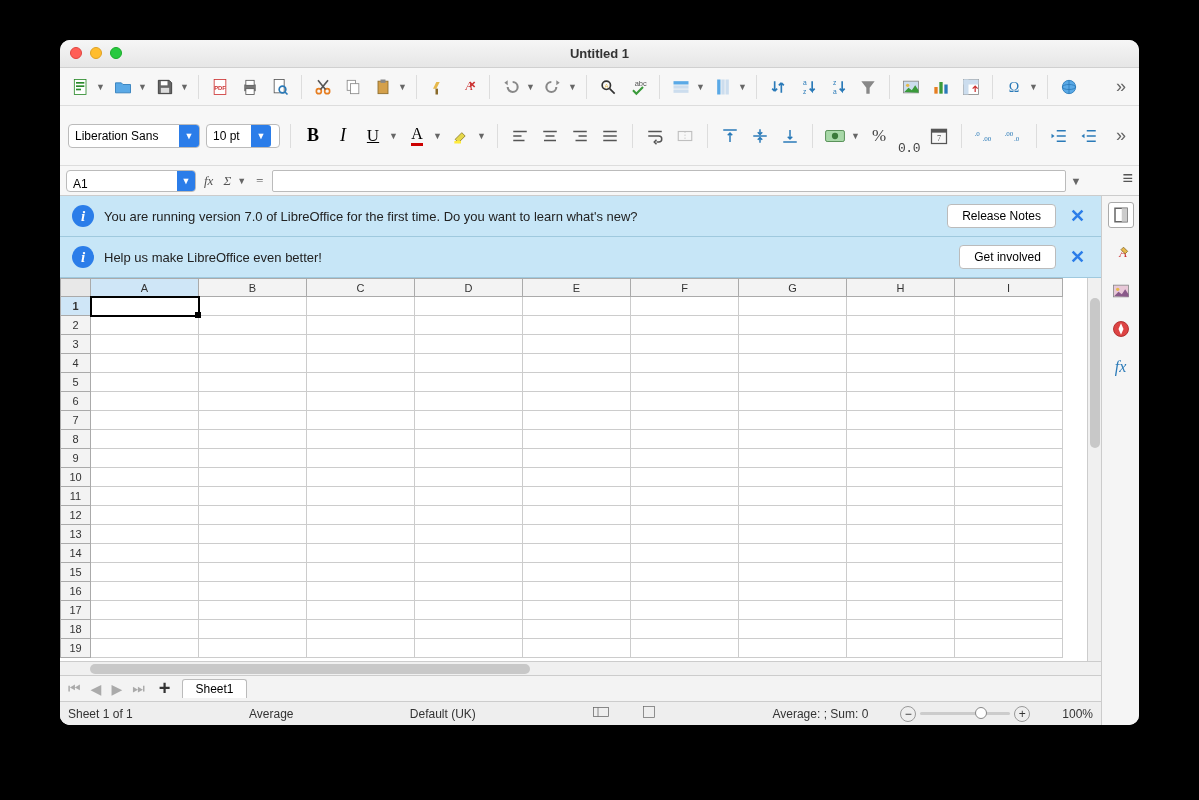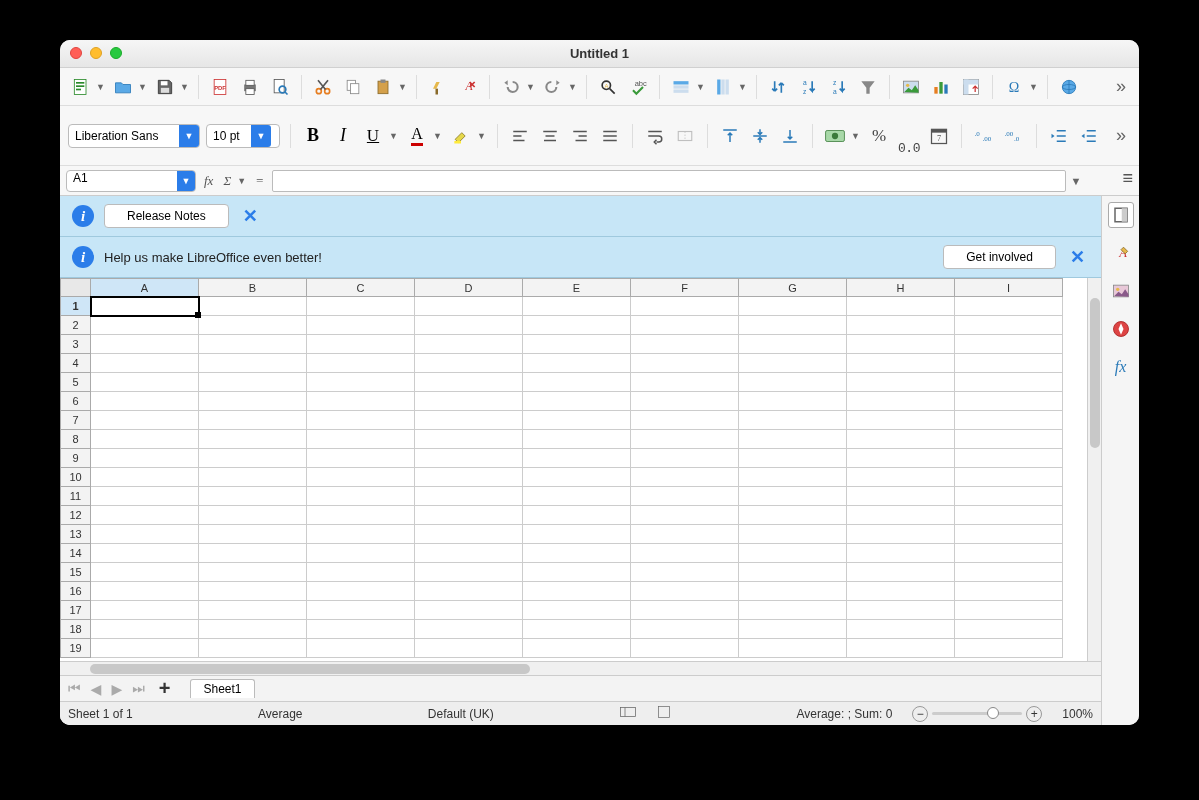--- a/index.html
+++ b/index.html
@@ -19,30 +19,30 @@
   .sep { width:1px; height:24px; background:#ddd; margin:0 4px; }
   .more { margin-left:auto; font-size:18px; color:#666; cursor:pointer; padding:0 4px; letter-spacing:1px;}
   .fmtbar { background:#f7f7f7; padding:4px 8px; display:flex; align-items:center; gap:6px; border-bottom:1px solid #ddd; min-height:36px; flex-wrap:nowrap; overflow:hidden;}
   .combo { display:flex; align-items:center; background:#fff; border:1px solid #bbb; border-radius:4px; height:24px; }
   .combo input { border:none; outline:none; padding:0 6px; font-size:12px; width:110px; background:transparent; }
   .combo .arrow { width:20px; height:100%; background:#2b7de9; border-radius:0 3px 3px 0; display:flex; align-items:center; justify-content:center; color:#fff; font-size:9px; cursor:pointer;}
   .fbtn { min-width:24px; height:26px; display:flex; align-items:center; justify-content:center; cursor:pointer; border-radius:3px; font-family:"Times New Roman",serif; }
   .bold { font-weight:bold; font-size:18px; }
   .italic { font-style:italic; font-size:18px; }
   .refbar { background:#f7f7f7; padding:3px 6px; display:flex; align-items:center; gap:6px; border-bottom:1px solid #ccc; height:30px;}
-  .refbox { display:flex; background:#fff; border:1px solid #bbb; border-radius:4px; height:22px; align-items:flex-start; }
+  .refbox { display:flex; background:#fff; border:1px solid #bbb; border-radius:4px; height:22px; align-items:flex-end; }
   .refbox input { border:none; outline:none; width:110px; padding:0 6px; font-size:12px; background:transparent;}
   .refbox .arrow { width:18px; background:#2b7de9; height:100%; border-radius:0 3px 3px 0; display:flex;align-items:center;justify-content:center;color:#fff;font-size:9px;cursor:pointer;}
   .fxsym { font-style:italic; font-family:serif; color:#555; cursor:pointer; padding:0 2px;}
   .formula-input { flex:1; background:#fff; border:1px solid #bbb; height:22px; border-radius:2px; }
   .notices { display:flex; flex-direction:column; }
   .notice { background:#c7e6f7; border-bottom:1px solid #9fc9de; display:flex; align-items:center; padding:8px 12px; gap:10px; font-size:13px; color:#222;}
   .notice .info-icon { width:22px; height:22px; border-radius:50%; background:#2b7de9; color:#fff; font-family:serif; font-style:italic; font-weight:bold; display:flex; align-items:center; justify-content:center; font-size:15px;}
   .notice .txt { flex:1; }
-  .notice .btn { background:#fff; border:1px solid #bbb; border-radius:4px; padding:4px 22px; font-size:12px; cursor:pointer; }
+  .notice .btn { background:#fff; border:1px solid #bbb; border-radius:4px; padding:4px 14px; font-size:12px; cursor:pointer; }
   .notice .close { color:#2b7de9; font-size:18px; cursor:pointer; padding:0 4px; font-weight:bold;}
   .sidepanel { width:38px; background:#f5f5f5; border-left:1px solid #ccc; display:flex; flex-direction:column; align-items:center; padding-top:6px; gap:12px;}
   .sidepanel .sicon { width:26px; height:26px; display:flex; align-items:center; justify-content:center; cursor:pointer; border:1px solid transparent; border-radius:3px;}
   .sidepanel .sicon.active { border:1px solid #aaa; background:#fff;}
   .main-split { flex:1; display:flex; overflow:hidden; }
   .sheet-area { flex:1; display:flex; flex-direction:column; overflow:hidden; background:#fff;}
   .grid-wrap { flex:1; overflow:auto; position:relative; }
   table.grid { border-collapse:collapse; table-layout:fixed; }
   table.grid th, table.grid td { border:1px solid #ccc; font-size:11px; font-weight:normal; color:#333; background:#fff;}
   table.grid th { background:#f3f3f3; }
@@ -52,22 +52,22 @@
   table.grid .rowh { width:30px; text-align:center; background:#f3f3f3; border:1px solid #aaa;}
   table.grid .rowh.sel { background:#cfe6f7; font-weight:bold;}
   table.grid td { height:19px; width:108px; }
   table.grid td.selcell { outline:2px solid #000; outline-offset:-1px; position:relative;}
   table.grid td.selcell::after { content:""; position:absolute; right:-3px; bottom:-3px; width:6px; height:6px; background:#000;}
   .hscroll-track { height:14px; background:#f0f0f0; border-top:1px solid #ccc; position:relative;}
   .hscroll-thumb { position:absolute; left:30px; top:2px; height:10px; width:440px; background:#c8c8c8; border-radius:5px;}
   .tabsrow { height:26px; background:#f3f3f3; border-top:1px solid #ccc; display:flex; align-items:center; padding:0 6px; gap:6px;}
   .tabsrow .navb { color:#aaa; font-size:14px; cursor:pointer; padding:0 2px;}
   .tabsrow .plus { font-size:20px; font-weight:bold; color:#333; cursor:pointer; padding:0 6px;}
-  .tabsrow .sheet-tab { background:#fff; border:1px solid #bbb; border-bottom:none; padding:2px 12px; font-size:12px; border-radius:3px 3px 0 0; cursor:pointer;margin-left:8px;}
-  .statusbar { height:24px; background:#eee; border-top:1px solid #ccc; display:flex; align-items:center; font-size:12px; color:#333; padding:0 8px; gap:20px;}
+  .tabsrow .sheet-tab { background:#fff; border:1px solid #bbb; border-bottom:none; padding:2px 12px; font-size:12px; border-radius:3px 3px 0 0; cursor:pointer;}
+  .statusbar { height:24px; background:#eee; border-top:1px solid #ccc; display:flex; align-items:center; font-size:12px; color:#333; padding:0 8px; gap:32px;}
   .statusbar .seg { white-space:nowrap; }
   .statusbar .spacer { flex:1; }
   .zoom-slider { display:flex; align-items:center; gap:4px;}
   .zoom-slider .zbtn { width:16px; height:16px; border:1px solid #999; border-radius:50%; display:flex; align-items:center; justify-content:center; font-size:12px; cursor:pointer; line-height:1;}
   .zoom-slider .track { width:90px; height:3px; background:#ccc; position:relative; border-radius:2px;}
   .zoom-slider .thumb { position:absolute; left:55px; top:-5px; width:12px; height:12px; background:#fff; border:1px solid #888; border-radius:50%;}
   .vscroll { position:absolute; right:0; top:0; bottom:0; width:14px; background:#f0f0f0; border-left:1px solid #ccc;}
   .vscroll .vthumb { position:absolute; top:20px; left:2px; width:10px; height:150px; background:#c8c8c8; border-radius:5px;}
   .icon-num { font-size:11px; font-family:Liberation Mono, monospace; letter-spacing:-0.5px;margin-top:25px;}
   .hamb { font-size:18px; color:#555; cursor:pointer; margin-bottom:4px;}
@@ -432,20 +432,21 @@
     <div style="width:30px"></div>
     <div class="hamb">≡</div>
   </div>
 
   <div class="main-split">
     <div class="sheet-area">
 
       <div class="notices">
         <div class="notice">
           <div class="info-icon">i</div>
+          <div class="txt">You are running version 7.0 of LibreOffice for the first time. Do you want to learn what's new?</div>
           <button class="btn">Release Notes</button>
           <div class="close">✕</div>
         </div>
         <div class="notice">
           <div class="info-icon">i</div>
           <div class="txt">Help us make LibreOffice even better!</div>
           <button class="btn">Get involved</button>
           <div class="close">✕</div>
         </div>
       </div>

